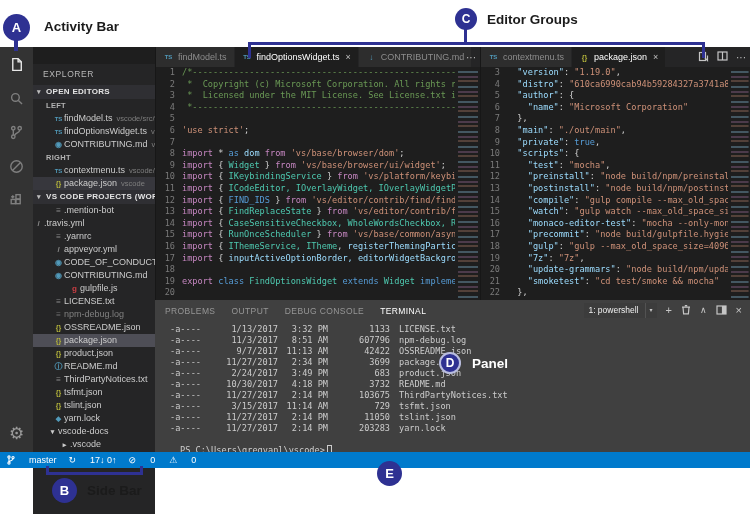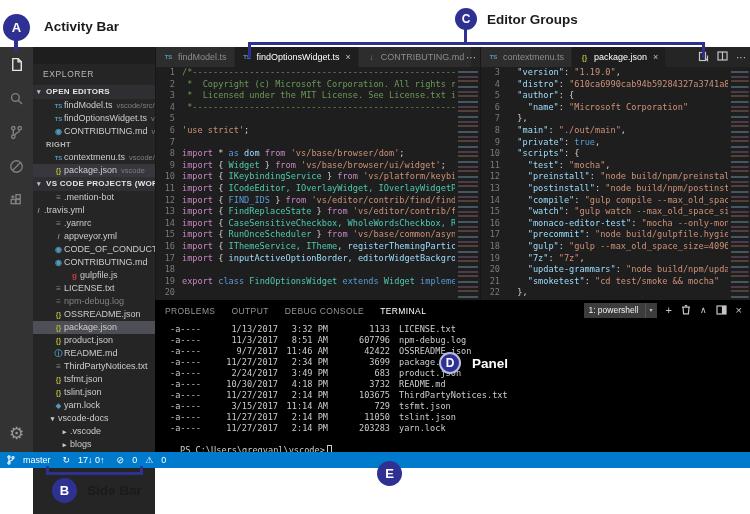--- a/index.html
+++ b/index.html
@@ -66,21 +66,21 @@
   .tk-v { color:#9cdcfe; } .tk-s { color:#ce9178; } .tk-w { color:#d4d4d4; }
   .minimap { position:absolute; top:20px; right:0; width:25px; bottom:0; background:#1e1e1e;
     background-image:
       repeating-linear-gradient(180deg, rgba(156,220,254,.30) 0 2px, rgba(0,0,0,0) 2px 5px,
         rgba(197,134,192,.28) 5px 7px, rgba(0,0,0,0) 7px 9px,
         rgba(206,145,120,.30) 9px 11px, rgba(0,0,0,0) 11px 15px);
     background-size:80% 100%; background-repeat:no-repeat; background-position:3px 4px; }
   .eg-right .minimap { width:22px; }
 
   
-  .panel { position:absolute; left:155px; top:253px; width:595px; height:152px; background:#000000; }
+  .panel { position:absolute; left:155px; top:253px; width:595px; height:152px; background:#404040; }
   .ptabs { position:relative; height:22px; display:flex; align-items:center; gap:16px; padding-left:10px; }
   .ptab { font-size:8.5px; letter-spacing:.4px; color:#969696; white-space:nowrap; }
   .ptab.active { color:#ffffff; }
   .pctrl { position:absolute; right:8px; top:3px; display:flex; align-items:center; gap:9px; color:#c5c5c5; }
   .psel { background:#3c3c3c; color:#f0f0f0; font-size:8.5px; height:15px; line-height:15px; padding:0 4px;
           display:flex; align-items:center; gap:6px; }
   .psel .caret { font-size:6px; color:#c5c5c5; border-left:1px solid #525252; padding-left:4px; height:100%;
                  display:flex; align-items:center; }
   .pbtn { font-size:11px; line-height:1; }
   .pbtn svg { stroke:#c5c5c5; fill:none; stroke-width:1.2; }
@@ -89,21 +89,21 @@
   .trow { display:grid; grid-template-columns:38px 70px 50px 62px auto; height:11px; line-height:11px; white-space:pre; }
   .trow .td { text-align:right; } .trow .tn { padding-left:9px; }
   .tprompt { height:11px; line-height:11px; margin-top:11px;margin-left:10px; }
   .cursor { display:inline-block; width:5px; height:9px; border:1px solid #cccccc; vertical-align:-1px; margin-left:2px; }
 
   
   .statusbar { position:absolute; left:0; top:405px; width:750px; height:16px; background:#007acc; color:#ffffff;
                display:flex; align-items:center; font-size:9px; }
   .sb-left { display:flex; align-items:center; gap:12px; padding-left:7px; }
   .sb-right { margin-left:auto; display:flex; align-items:center; gap:12px; padding-right:8px; }
-  .st-item { display:flex; align-items:center; gap:8px; white-space:nowrap; }
+  .st-item { display:flex; align-items:center; gap:14px; white-space:nowrap; }
   .st-item svg { stroke:#ffffff; fill:none; stroke-width:1.1; }
   .glyph { font-size:9px; }
 
   
   .ann-circle { position:absolute; border-radius:50%; background:#2e3192; color:#ffffff; font-weight:bold;
                 display:flex; align-items:center; justify-content:center; z-index:30; font-size:13px; }
   .ann-label { position:absolute; font-weight:bold; font-size:13.5px; color:#1b1b1b; z-index:30; white-space:nowrap; }
   .ann-label.on-dark { color:#ffffff; }
   .ann-line { position:absolute; background:#2e3192; z-index:25; }
 </style>
@@ -170,20 +170,21 @@
             <path d="M3 4.5h3M4.5 3v3"></path>
           </svg>
       </div>
       <div class="ab-gear">⚙</div>
     </div>
 
     <div class="sidebar">
       <div class="sb-title">EXPLORER</div>
       <div class="sb-sec"><span class="tw">▾</span><span>OPEN EDITORS</span></div>
       <div id="open-editors">
+          <div class="sb-grouplabel">LEFT</div>
           <div class="sb-row" style="padding-left: 20px;"><span class="fi fi-ts">TS</span><span>findModel.ts</span><span class="sb-detail">vscode/src/vs/...</span></div>
           <div class="sb-row" style="padding-left: 20px;"><span class="fi fi-ts">TS</span><span>findOptionsWidget.ts</span><span class="sb-detail">vsco...</span></div>
           <div class="sb-row" style="padding-left: 20px;"><span class="fi fi-md">◉</span><span>CONTRIBUTING.md</span><span class="sb-detail">vscode</span></div>
           <div class="sb-grouplabel">RIGHT</div>
           <div class="sb-row" style="padding-left: 20px;"><span class="fi fi-ts">TS</span><span>contextmenu.ts</span><span class="sb-detail">vscode/src/...</span></div>
           <div class="sb-row sel-open" style="padding-left: 20px;"><span class="fi fi-json">{}</span><span>package.json</span><span class="sb-detail">vscode</span></div>
         </div>
       <div class="sb-sec"><span class="tw">▾</span><span>VS CODE PROJECTS (WORKSPACE)</span></div>
       <div id="file-tree">
           <div class="sb-row" style="padding-left: 20px;"><span class="fi fi-list">≡</span><span>.mention-bot</span></div>
@@ -326,21 +327,21 @@
               <rect x="1" y="1" width="9" height="8"></rect>
               <path d="M6.5 1v8" fill="none"></path>
               <rect x="6.5" y="1" width="3.5" height="8" fill="#c5c5c5" stroke="none"></rect>
             </svg>
         </span>
         <span class="pbtn">×</span>
       </div>
       <div class="term" id="terminal">
           <div class="trow"><span class="tm">-a----</span><span class="td">1/13/2017</span><span class="td">3:32 PM</span><span class="td">1133</span><span class="tn">LICENSE.txt</span></div>
           <div class="trow"><span class="tm">-a----</span><span class="td">11/3/2017</span><span class="td">8:51 AM</span><span class="td">607796</span><span class="tn">npm-debug.log</span></div>
-          <div class="trow"><span class="tm">-a----</span><span class="td">9/7/2017</span><span class="td">11:46 AM</span><span class="td">42422</span><span class="tn">OSSREADME.json</span></div>
+          <div class="trow"><span class="tm">-a----</span><span class="td">9/7/2017</span><span class="td">11:13 AM</span><span class="td">42422</span><span class="tn">OSSREADME.json</span></div>
           <div class="trow"><span class="tm">-a----</span><span class="td">11/27/2017</span><span class="td">2:34 PM</span><span class="td">3699</span><span class="tn">package.json</span></div>
           <div class="trow"><span class="tm">-a----</span><span class="td">2/24/2017</span><span class="td">3:49 PM</span><span class="td">683</span><span class="tn">product.json</span></div>
           <div class="trow"><span class="tm">-a----</span><span class="td">10/30/2017</span><span class="td">4:18 PM</span><span class="td">3732</span><span class="tn">README.md</span></div>
           <div class="trow"><span class="tm">-a----</span><span class="td">11/27/2017</span><span class="td">2:14 PM</span><span class="td">103675</span><span class="tn">ThirdPartyNotices.txt</span></div>
           <div class="trow"><span class="tm">-a----</span><span class="td">3/15/2017</span><span class="td">11:14 AM</span><span class="td">729</span><span class="tn">tsfmt.json</span></div>
           <div class="trow"><span class="tm">-a----</span><span class="td">11/27/2017</span><span class="td">2:14 PM</span><span class="td">11050</span><span class="tn">tslint.json</span></div>
           <div class="trow"><span class="tm">-a----</span><span class="td">11/27/2017</span><span class="td">2:14 PM</span><span class="td">203283</span><span class="tn">yarn.lock</span></div>
           <div class="tprompt"><span>PS C:\Users\gregvanl\vscode&gt;</span><span class="cursor"></span></div>
         </div>
     </div>

